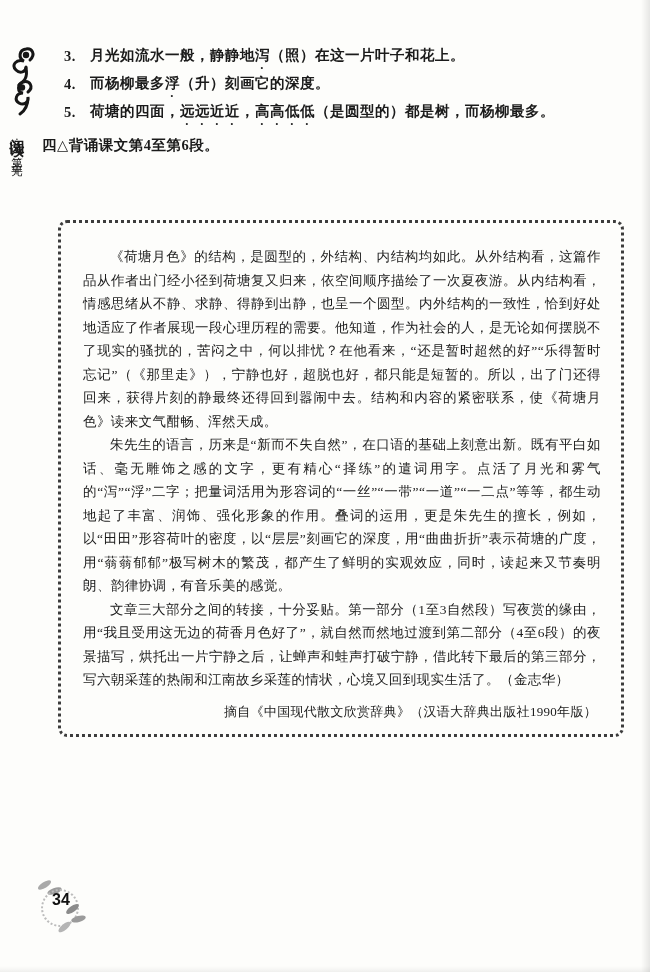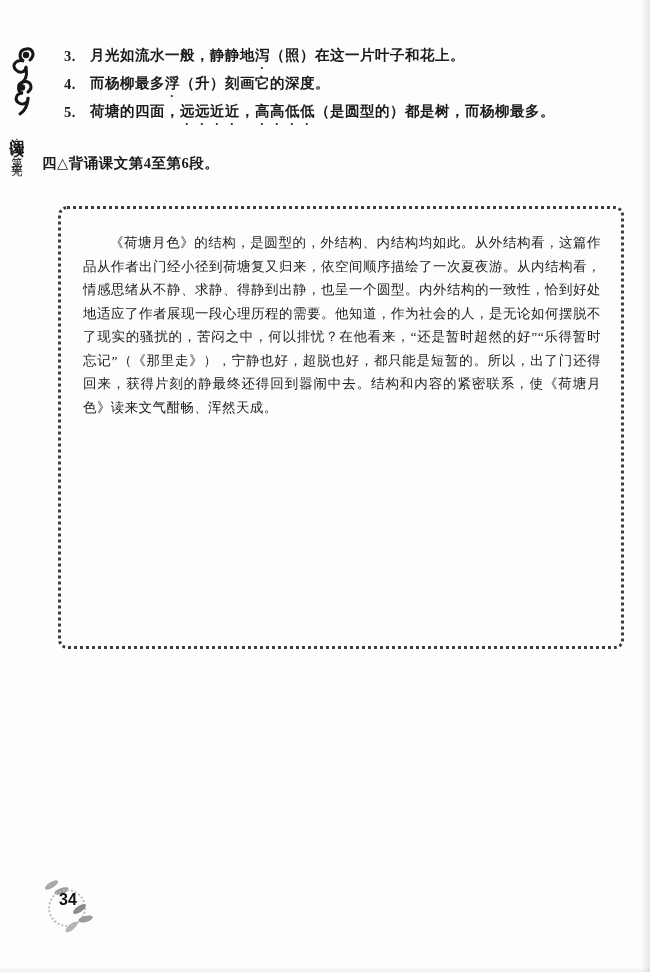--- a/index.html
+++ b/index.html
@@ -31,41 +31,41 @@
   .ex-item{display:flex;font-weight:bold;font-size:14.5px;line-height:25.5px;letter-spacing:0.5px;}
   .ex-num{width:26px;flex:none;}
   .ex-text{flex:1;font-family:Liberation Mono, monospace;}
   .em-dot{
     -webkit-text-emphasis:filled dot #1b1b1b;
     -webkit-text-emphasis-position:under left;
     text-emphasis:filled dot #1b1b1b;
     text-emphasis-position:under left;
   }
   .directive{
-    margin-left:-22px;margin-top:23px;
+    margin-left:-22px;margin-top:5px;
     font-weight:bold;font-size:14.5px;letter-spacing:0.5px;line-height:24px;
   }
 
   
   .fancy-box{
-    position:absolute;left:58px;top:206px;width:566px;min-height:443px;
+    position:absolute;left:58px;top:220px;width:566px;min-height:443px;
     box-sizing:border-box;border:3px dotted #3c3c3c;border-radius:9px;
     padding:22px 20px 12px 22px;background:#fdfdfb;
   }
   .fancy-box p{
     margin:0;text-indent:2em;font-size:13.5px;line-height:23.5px;
     text-align:justify;letter-spacing:0.4px;
   }
   .attribution{
     text-align:right;font-size:13px;letter-spacing:0.3px;
     margin-top:10px;padding-right:4px;line-height:20px;
   }
 
   
-  .pagenum{position:absolute;left:42px;top:880px;width:64px;height:60px;}
+  .pagenum{position:absolute;left:35px;top:880px;width:64px;height:60px;}
   .pn-circle{position:absolute;left:6px;top:9px;width:34px;height:34px;
     border:2px dotted #bcbcbc;border-radius:50%;}
   .leaf{position:absolute;width:15px;height:6px;border-radius:50%;}
   .leaf1{background:#a9a9a9;left:2px;top:2px;transform:rotate(-32deg);}
   .leaf2{background:#9b9b9b;left:12px;top:8px;transform:rotate(-20deg);}
   .leaf3{background:#8b8b8b;left:30px;top:26px;transform:rotate(-35deg);}
   .leaf4{background:#9b9b9b;left:36px;top:36px;transform:rotate(-15deg);}
   .leaf5{background:#b5b5b5;left:22px;top:44px;transform:rotate(-40deg);}
   .pn-num{position:absolute;left:17px;top:11px;font-weight:bold;font-size:16px;
     font-family:"Liberation Sans","DejaVu Sans",sans-serif;color:#111;}
@@ -106,21 +106,24 @@
         <span class="ex-num">5.</span>
         <span class="ex-text"><span>荷塘的四面，</span><span class="em-dot">远远近近</span><span>，</span><span class="em-dot">高高低低</span><span>（是圆型的）都是树，而杨柳最多。</span></span>
       </div>
     </div>
   <div class="directive">四△背诵课文第4至第6段。</div>
 </div>
 
 <div class="fancy-box">
   <div>
       <p>《荷塘月色》的结构，是圆型的，外结构、内结构均如此。从外结构看，这篇作品从作者出门经小径到荷塘复又归来，依空间顺序描绘了一次夏夜游。从内结构看，情感思绪从不静、求静、得静到出静，也呈一个圆型。内外结构的一致性，恰到好处地适应了作者展现一段心理历程的需要。他知道，作为社会的人，是无论如何摆脱不了现实的骚扰的，苦闷之中，何以排忧？在他看来，“还是暂时超然的好”“乐得暂时忘记”（《那里走》），宁静也好，超脱也好，都只能是短暂的。所以，出了门还得回来，获得片刻的静最终还得回到嚣闹中去。结构和内容的紧密联系，使《荷塘月色》读来文气酣畅、浑然天成。</p>
+      <p>朱先生的语言，历来是“新而不失自然”，在口语的基础上刻意出新。既有平白如话、毫无雕饰之感的文字，更有精心“择练”的遣词用字。点活了月光和雾气的“泻”“浮”二字；把量词活用为形容词的“一丝”“一带”“一道”“一二点”等等，都生动地起了丰富、润饰、强化形象的作用。叠词的运用，更是朱先生的擅长，例如，以“田田”形容荷叶的密度，以“层层”刻画它的深度，用“曲曲折折”表示荷塘的广度，用“蓊蓊郁郁”极写树木的繁茂，都产生了鲜明的实观效应，同时，读起来又节奏明朗、韵律协调，有音乐美的感觉。</p>
+      <p>文章三大部分之间的转接，十分妥贴。第一部分（1至3自然段）写夜赏的缘由，用“我且受用这无边的荷香月色好了”，就自然而然地过渡到第二部分（4至6段）的夜景描写，烘托出一片宁静之后，让蝉声和蛙声打破宁静，借此转下最后的第三部分，写六朝采莲的热闹和江南故乡采莲的情状，心境又回到现实生活了。（金志华）</p>
     </div>
+  <div class="attribution">摘自《中国现代散文欣赏辞典》（汉语大辞典出版社1990年版）</div>
 </div>
 
 <div class="pagenum">
   <span class="leaf leaf1"></span>
   <span class="leaf leaf2"></span>
   <div class="pn-circle"></div>
   <span class="leaf leaf3"></span>
   <span class="leaf leaf4"></span>
   <span class="leaf leaf5"></span>
   <span class="pn-num">34</span>

